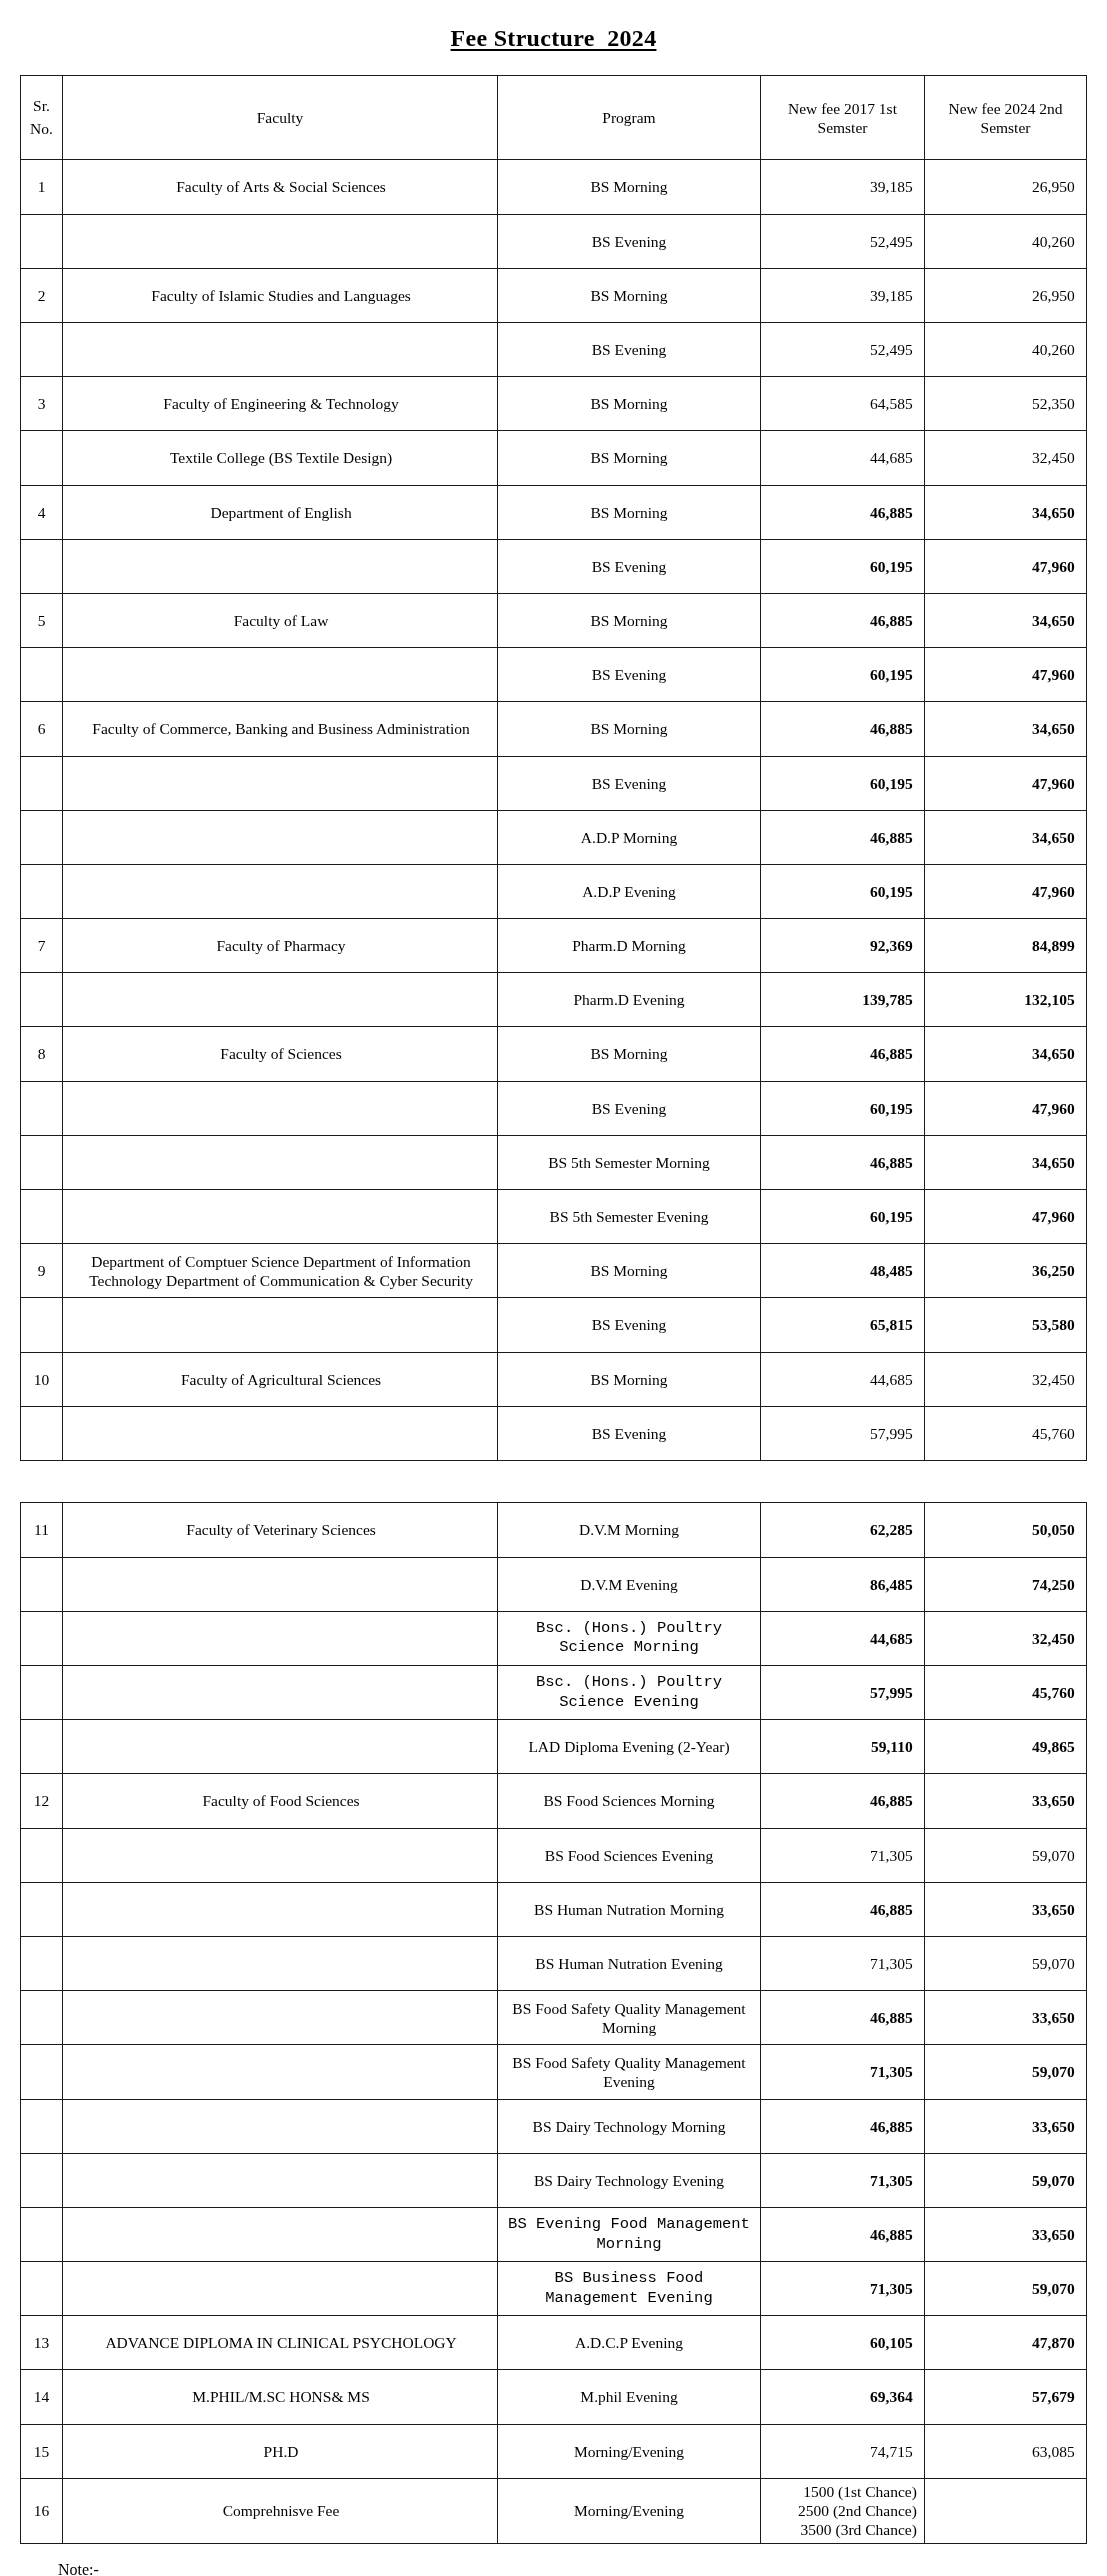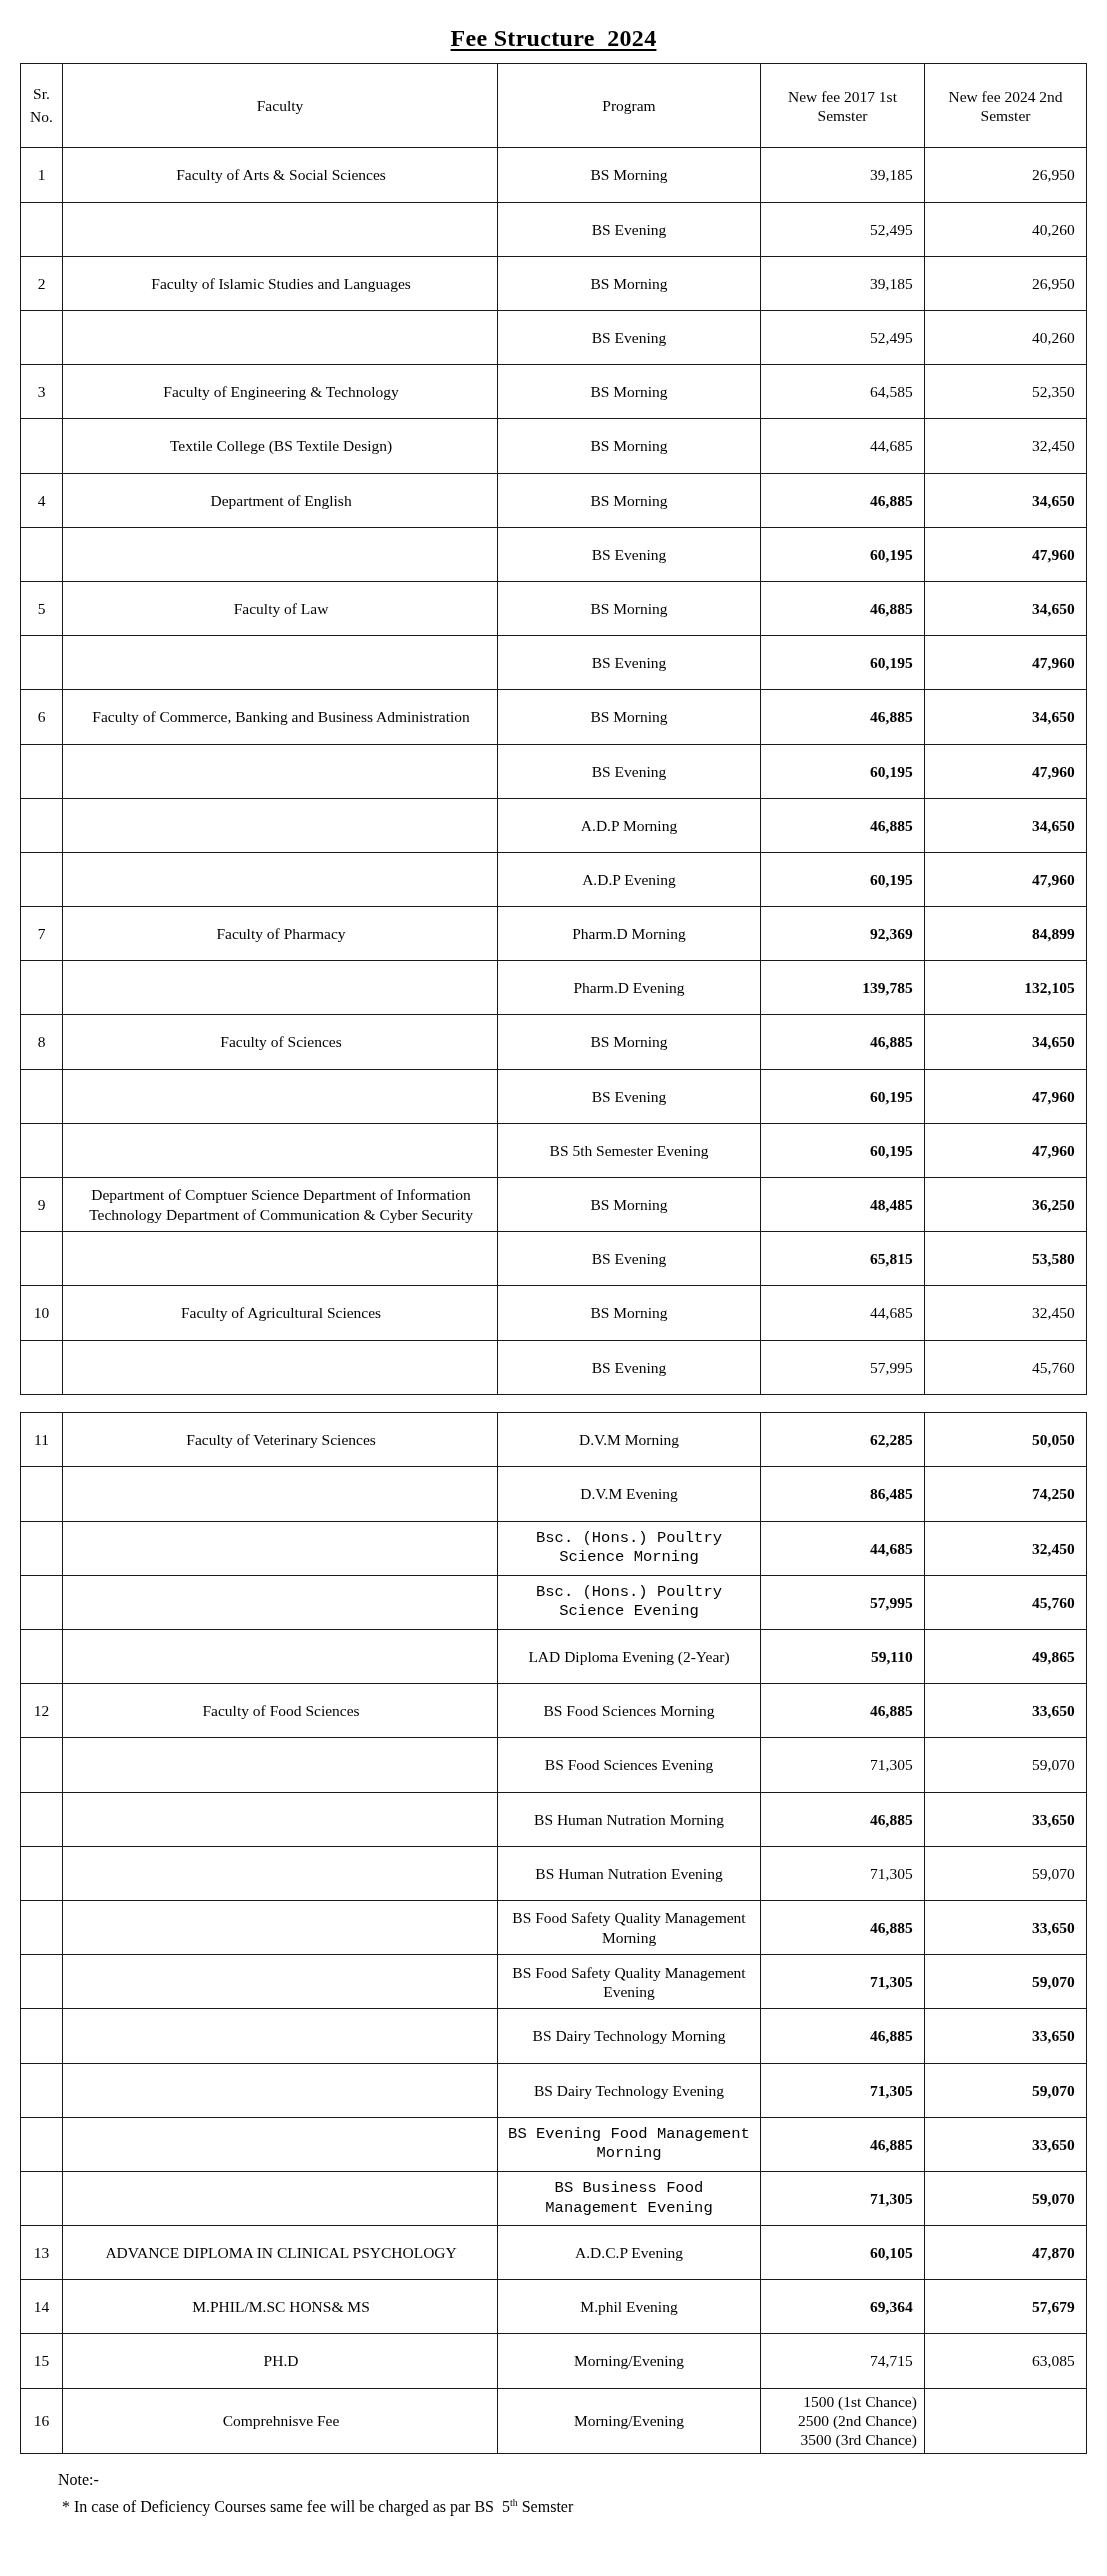--- a/index.html
+++ b/index.html
@@ -34,21 +34,21 @@
     font-weight: bold;
     letter-spacing: 0.3px;
     text-decoration: underline;
     text-underline-offset: 3.1px;
     white-space: pre;
   }
   
   .fee-table {
     border-collapse: collapse;
     table-layout: fixed;
-    margin: 0 auto;
+    margin: 12px auto;
     width: 1066px;
     background: #4c1d95;
   }
   .fee-table td, .fee-table th {
     border: 1px solid #1a1a1a;
     padding: 3.1px 7.2px;
     font-size: 15.5px;
     line-height: 1.24;
     vertical-align: middle;
     background: #fff;
@@ -256,20 +256,27 @@
         <tr class="tall">
           <td class="sr"></td>
           <td class="faculty"></td>
           <td class="program">BS Evening</td>
           <td class="fee b">60,195</td>
           <td class="fee b">47,960</td>
         </tr>
         <tr class="tall">
           <td class="sr"></td>
           <td class="faculty"></td>
+          <td class="program">BS 5th Semester Morning</td>
+          <td class="fee b">46,885</td>
+          <td class="fee b">34,650</td>
+        </tr>
+        <tr class="tall">
+          <td class="sr"></td>
+          <td class="faculty"></td>
           <td class="program">BS 5th Semester Evening</td>
           <td class="fee b">60,195</td>
           <td class="fee b">47,960</td>
         </tr>
         <tr class="tall">
           <td class="sr">9</td>
           <td class="faculty multi">Department  of Comptuer Science      Department of Information Technology              Department of Communication &amp; Cyber Security</td>
           <td class="program">BS Morning</td>
           <td class="fee b">48,485</td>
           <td class="fee b">36,250</td>

